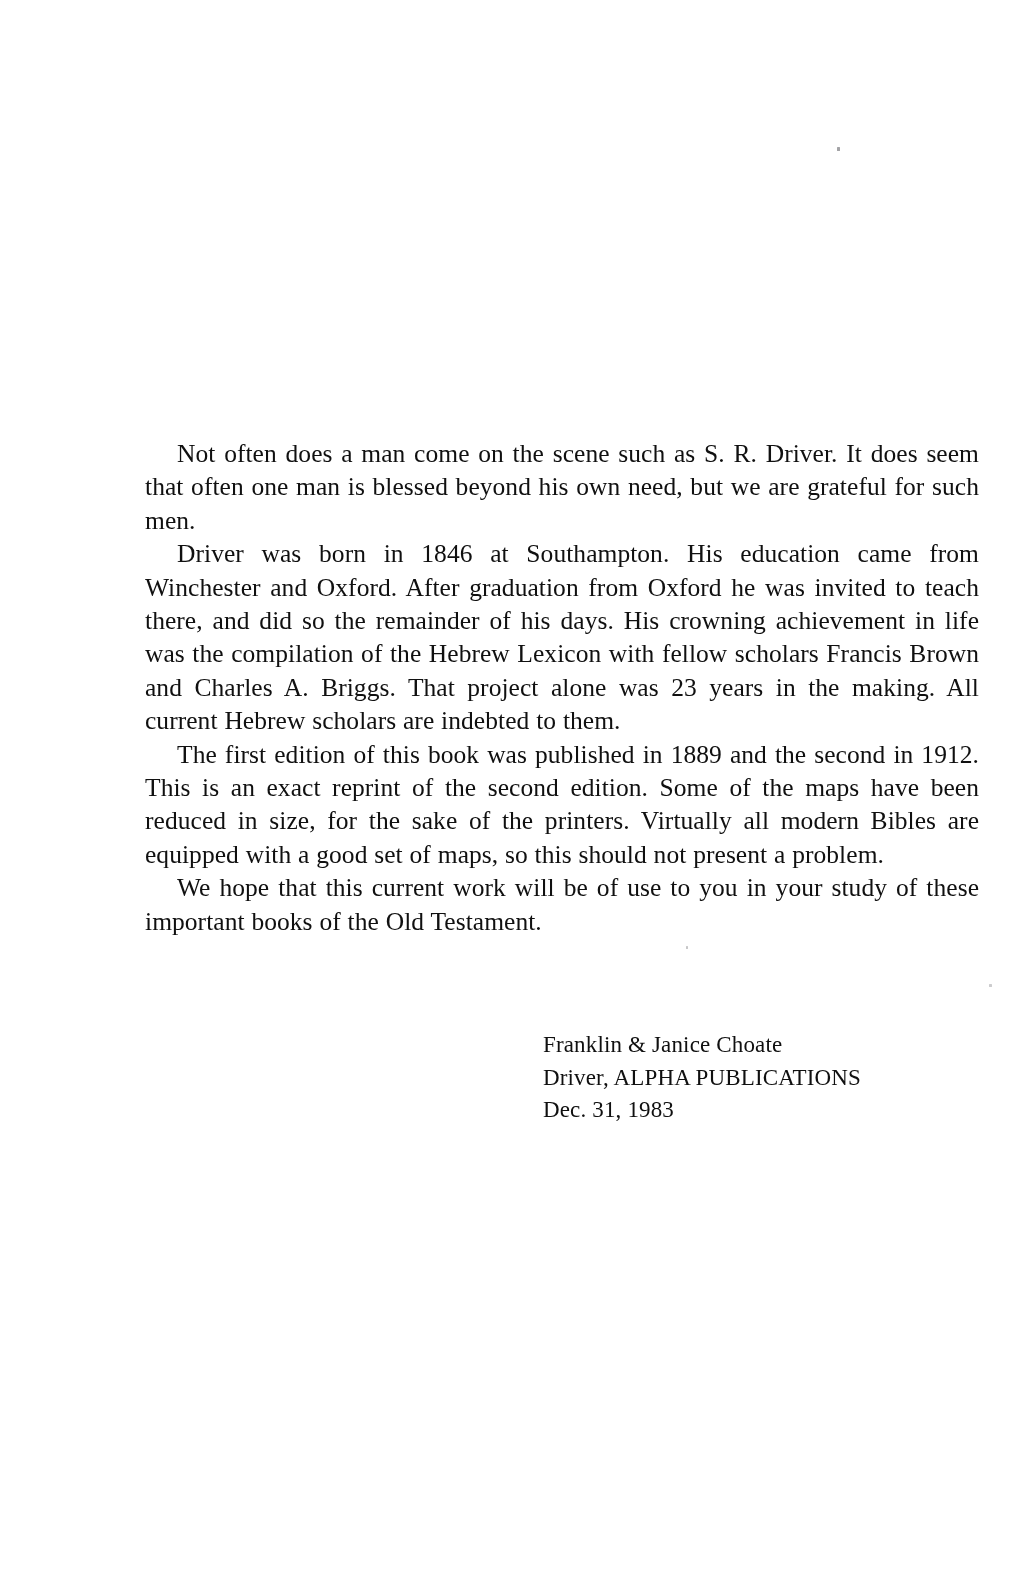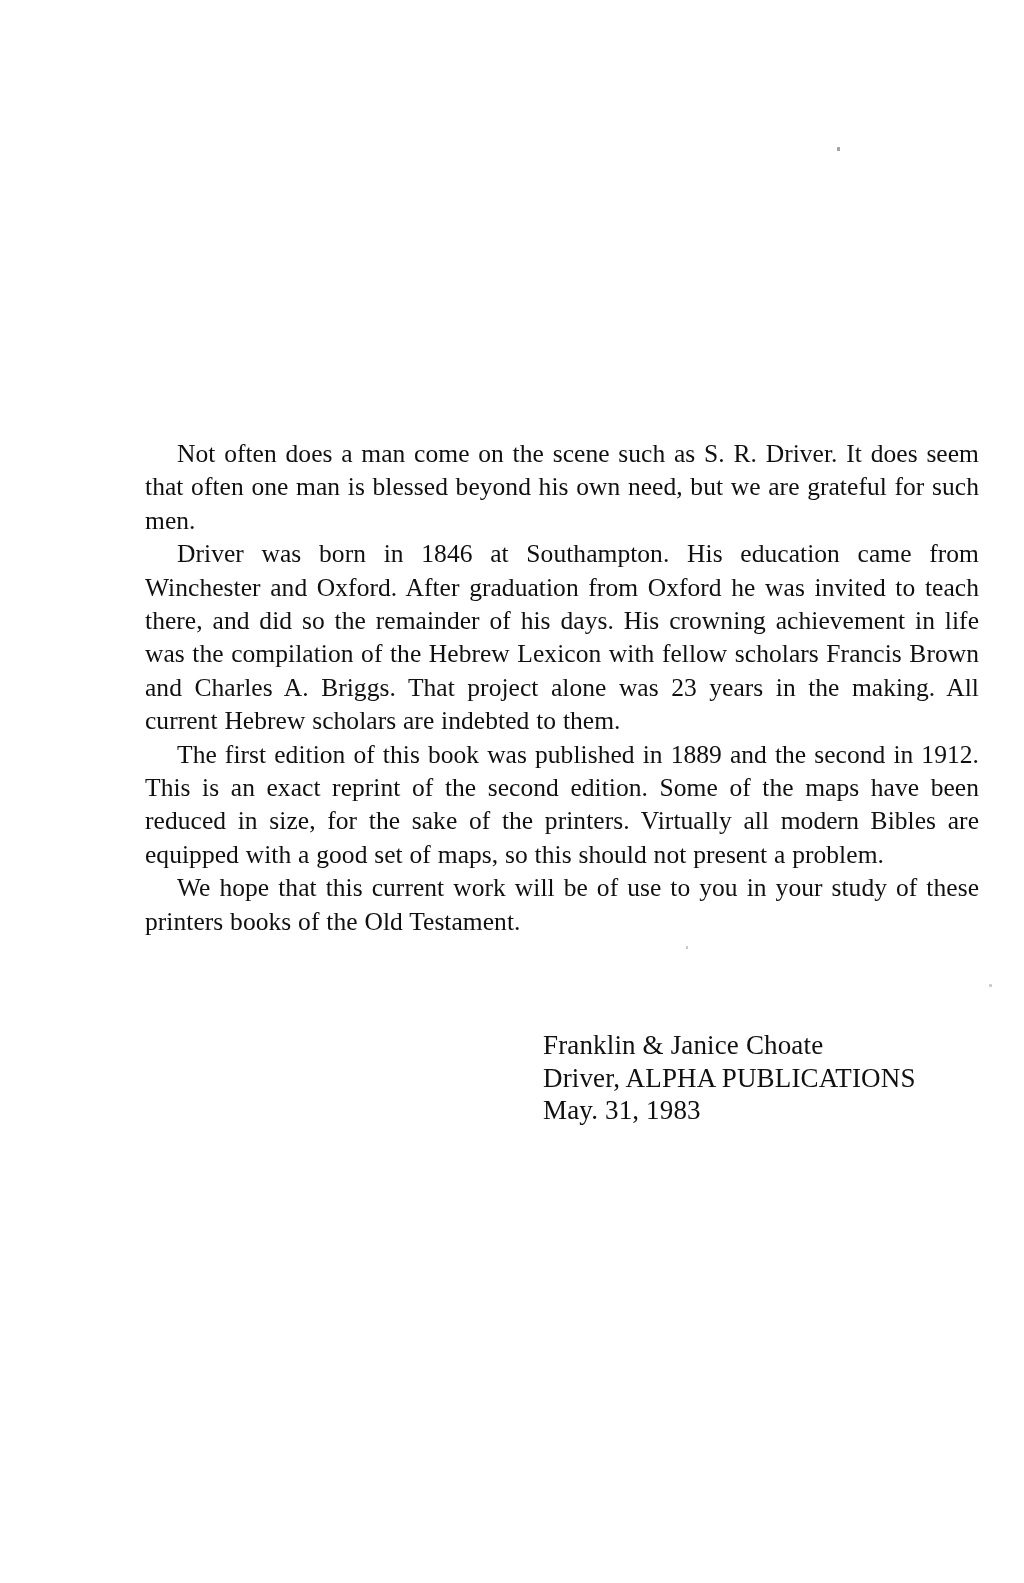--- a/index.html
+++ b/index.html
@@ -40,21 +40,21 @@
     margin-bottom: 0;
   }
   .signature {
     position: absolute;
     left: 543px;
     top: 1029px;
     width: 440px;
     text-align: left;
   }
   .sig-line {
-    font-size: 27px;
+    font-size: 23px;
     line-height: 32.5px;
     white-space: nowrap;
     letter-spacing: 0.15px;
   }
   .speck {
     position: absolute;
     background: #8f8f93;
     border-radius: 0.5px;
   }
   .speck.s1 {
@@ -85,22 +85,22 @@
 <div class="page">
 
   <span class="speck s1"></span>
   <span class="speck s2"></span>
   <span class="speck s3"></span>
 
   <div class="text-block">
     <p class="para">Not often does a man come on the scene such as S. R. Driver. It does seem that often one man is blessed beyond his own need, but we are grateful for such men.</p>
     <p class="para">Driver was born in 1846 at Southampton. His education came from Winchester and Oxford. After graduation from Oxford he was invited to teach there, and did so the remainder of his days. His crowning achievement in life was the compilation of the Hebrew Lexicon with fellow scholars Francis Brown and Charles A. Briggs. That project alone was 23 years in the making. All current Hebrew scholars are indebted to them.</p>
     <p class="para">The first edition of this book was published in 1889 and the second in 1912. This is an exact reprint of the second edition. Some of the maps have been reduced in size, for the sake of the printers. Virtually all modern Bibles are equipped with a good set of maps, so this should not present a problem.</p>
-    <p class="para last-of-body">We hope that this current work will be of use to you in your study of these printers books of the Old Testament.</p>
+    <p class="para last-of-body">We hope that this current work will be of use to you in your study of these important books of the Old Testament.</p>
   </div>
 
   <div class="signature">
     <div class="sig-line">Franklin &amp; Janice Choate</div>
     <div class="sig-line">Driver, ALPHA PUBLICATIONS</div>
-    <div class="sig-line">May. 31, 1983</div>
+    <div class="sig-line">Dec. 31, 1983</div>
   </div>
 
 </div>
 
 </body></html>

